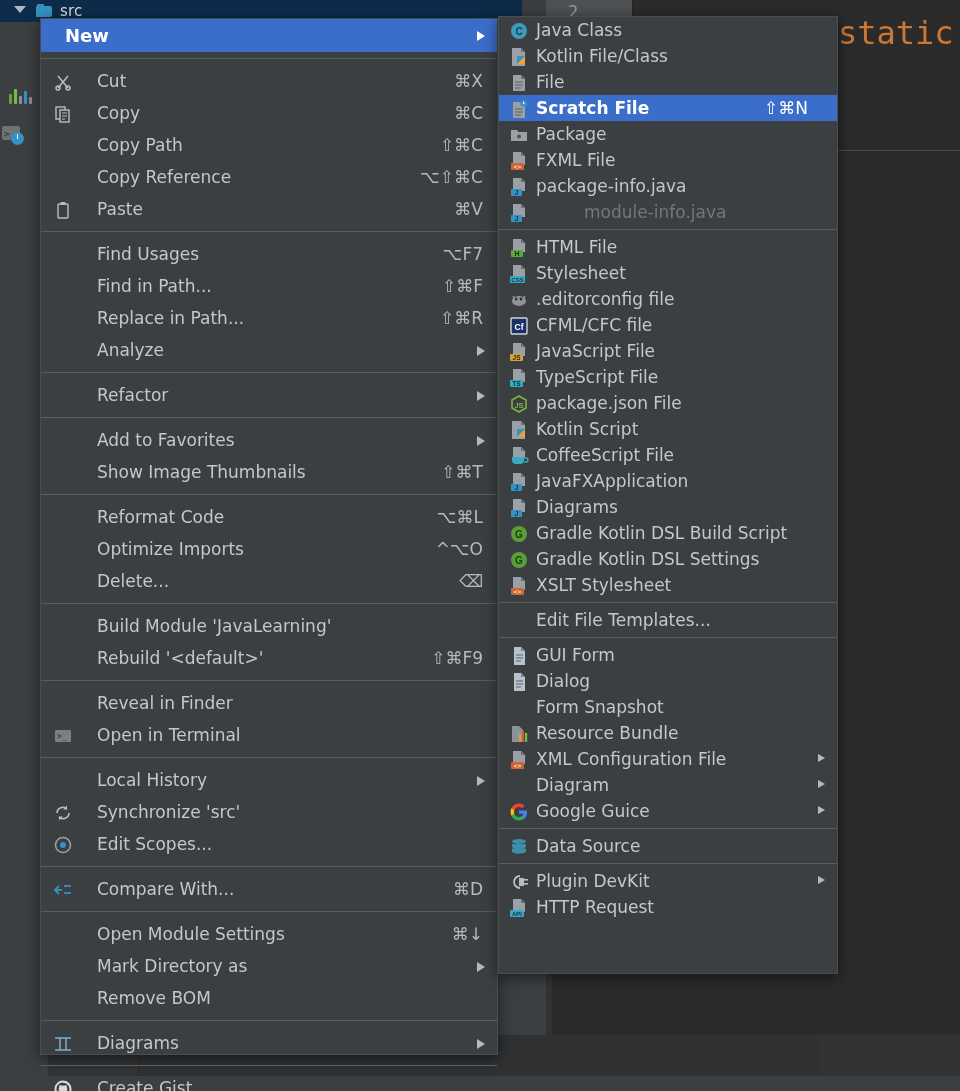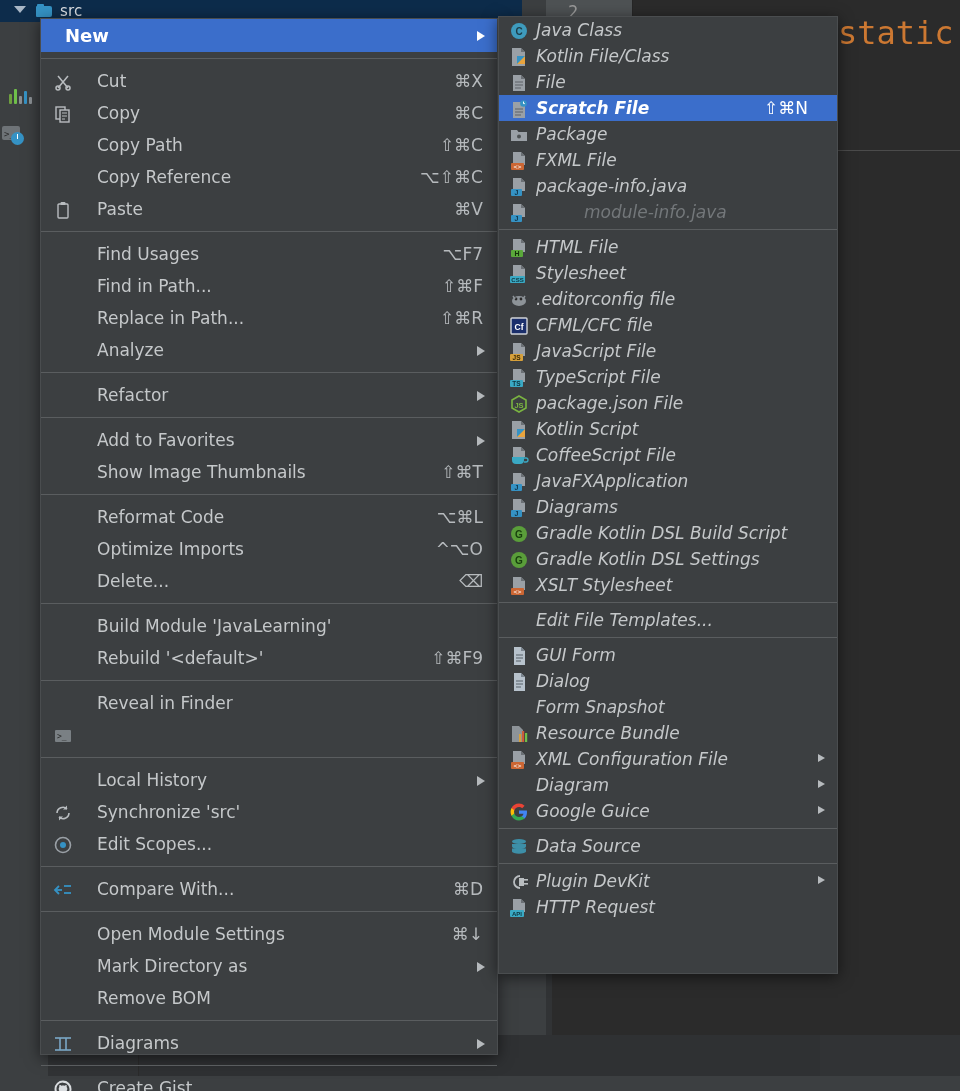--- a/index.html
+++ b/index.html
@@ -74,21 +74,21 @@
   #menu-main .mi{height:32px;line-height:32px;}
   #menu-main .mi .lbl{left:56px;}
   #menu-main .mi .ico{position:absolute;left:12px;top:6px;width:20px;height:20px;}
   #menu-main .mi .arrow{top:12px;}
   #menu-main .mi.hl{height:33px;line-height:33px;}
   #menu-main .mi.hl .lbl{left:24px;font-size:18px;}
   #menu-main .sep{margin:6px 0;}
 
   
   #menu-new .mi{height:26px;line-height:26px;}
-  #menu-new .mi .lbl{left:37px;font-style:italic;}
+  #menu-new .mi .lbl{left:37px;}
   #menu-new .mi .ico{position:absolute;left:10px;top:4px;width:20px;height:19px;}
   #menu-new .mi .arrow{right:12px;top:8px;border-left-width:7px;border-top-width:4.5px;border-bottom-width:4.5px;}
   #menu-new .sep{margin:4px 0;}
   #menu-new .mi.noicon .lbl{left:37px;}
 
   .scissors,.clip,.paste,.sync,.scope,.compare,.diagrams,.github,.terminal{position:absolute;inset:0;}
 </style>
 </head>
 <body>
 
@@ -245,20 +245,21 @@
       </div>
       <div class="sep"></div>
       <div class="mi noicon">
         <span class="lbl">Reveal in Finder</span>
       </div>
       <div class="mi">
         <span class="ico"><svg width="20" height="20" viewBox="0 0 20 20">
             <rect x="2" y="4" width="16" height="12" fill="#7a8084" rx="1"></rect>
             <text x="4" y="13" font-size="8" fill="#2b2b2b" font-family="monospace">&gt;_</text>
           </svg></span>
+        <span class="lbl">Open in Terminal</span>
       </div>
       <div class="sep"></div>
       <div class="mi noicon">
         <span class="lbl">Local History</span>
         <span class="arrow"></span>
       </div>
       <div class="mi">
         <span class="ico"><svg width="20" height="20" viewBox="0 0 20 20">
             <path d="M4 10a6 6 0 0 1 10-4.2" fill="none" stroke="#b9bdc0" stroke-width="1.6"></path>
             <path d="M16 10a6 6 0 0 1-10 4.2" fill="none" stroke="#b9bdc0" stroke-width="1.6"></path>

